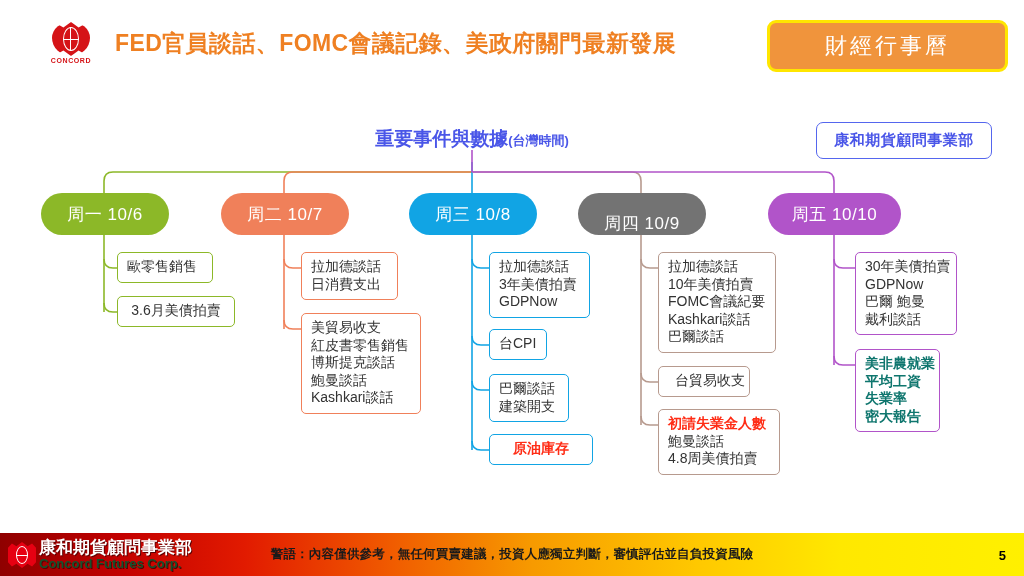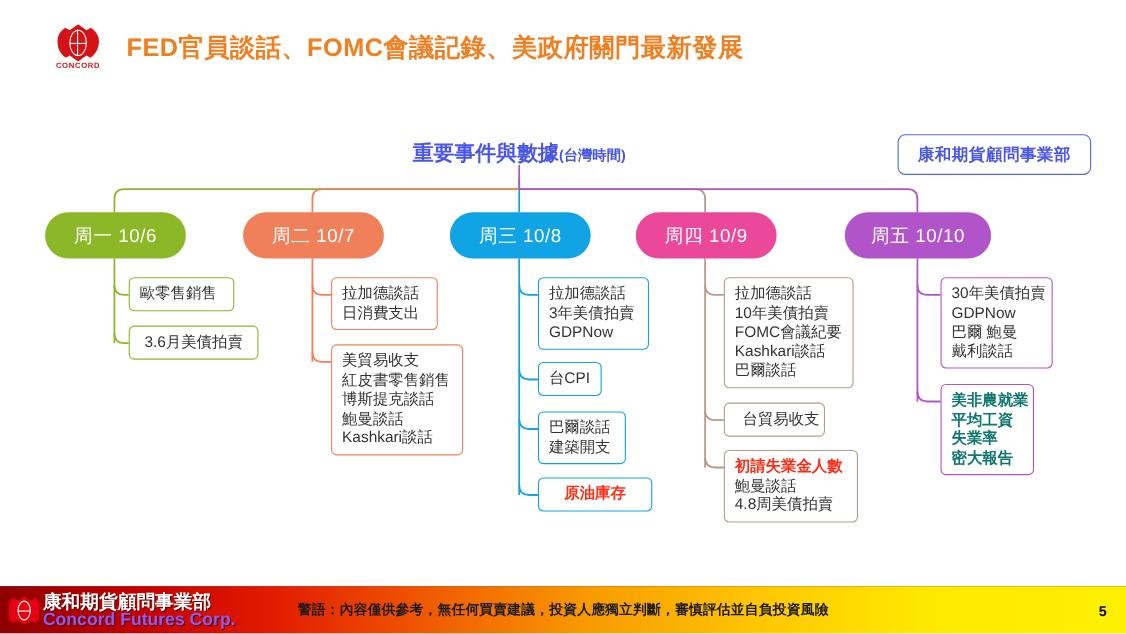--- a/index.html
+++ b/index.html
@@ -123,21 +123,21 @@
   }
   #footer-logo .fl-mark .glb:after {
     content:""; position:absolute; left:-1px; top:7.5px; width:12px; border-top:1.2px solid #fff;
   }
   #footer-logo .fl-names { display: flex; flex-direction: column; justify-content: center; }
   #footer-logo .fl-cn {
     color: #ffffff; font-size: 17px; font-weight: bold; letter-spacing: 0px;
     line-height: 18px; text-shadow: 1px 1px 0 #5a0000;
   }
   #footer-logo .fl-en {
-    color: #8b5cf6; font-size: 16px; font-weight: bold; line-height: 14px;
+    color: #14532d; font-size: 13px; font-weight: bold; line-height: 14px;
     letter-spacing: 0px; text-shadow: 1px 1px 0 #5a0000;
   }
   #footer-disclaimer {
     position: absolute; left: 0; top: 546px; width: 1024px;
     text-align: center; color: #1a1a1a; font-size: 12.5px; font-weight: bold;
     letter-spacing: 0.2px;
   }
   #footer-page {
     position: absolute; right: 18px; top: 548px;
     color: #000; font-size: 13px; font-weight: bold;
@@ -151,20 +151,23 @@
   <div id="header-logo">
     <div class="lg-mark">
       <div class="blob"></div>
       <div class="glb"></div>
     </div>
     <div class="lg-text">CONCORD</div>
   </div>
 
   <div id="header-title">FED官員談話、FOMC會議記錄、美政府關門最新發展</div>
 
+  <div id="calendar-badge">
+    <span>財經行事曆</span>
+  </div>
 
   <div id="section-title">
     <span class="big">重要事件與數據</span><span class="small">(台灣時間)</span>
   </div>
 
   <div id="dept-badge">
     <span>康和期貨顧問事業部</span>
   </div>
 
   <svg id="wires" viewBox="0 0 1024 576">
@@ -233,21 +236,21 @@
       <div class="ev-box" style="left: 489px; top: 329px; width: 58px; border-color: rgb(17, 164, 228);">
         <span class="ln">台CPI</span>
       </div>
       <div class="ev-box" style="left: 489px; top: 374px; width: 80px; border-color: rgb(17, 164, 228);">
         <span class="ln">巴爾談話</span>
         <span class="ln">建築開支</span>
       </div>
       <div class="ev-box" style="left: 489px; top: 434px; width: 104px; border-color: rgb(17, 164, 228); text-align: center;">
         <span class="ln red">原油庫存</span>
       </div>
-      <div class="day-pill" style="left: 578px; top: 193px; width: 128px; background: #ec4899;">
+      <div class="day-pill" style="left: 578px; top: 193px; width: 128px; background: #737373; align-items: flex-end;">
         <span>周四 10/9</span>
       </div>
       <div class="ev-box" style="left: 658px; top: 252px; width: 118px; border-color: rgb(183, 154, 142);">
         <span class="ln">拉加德談話</span>
         <span class="ln">10年美債拍賣</span>
         <span class="ln">FOMC會議紀要</span>
         <span class="ln">Kashkari談話</span>
         <span class="ln">巴爾談話</span>
       </div>
       <div class="ev-box" style="left: 658px; top: 366px; width: 92px; border-color: rgb(183, 154, 142); padding-left: 16px;">

